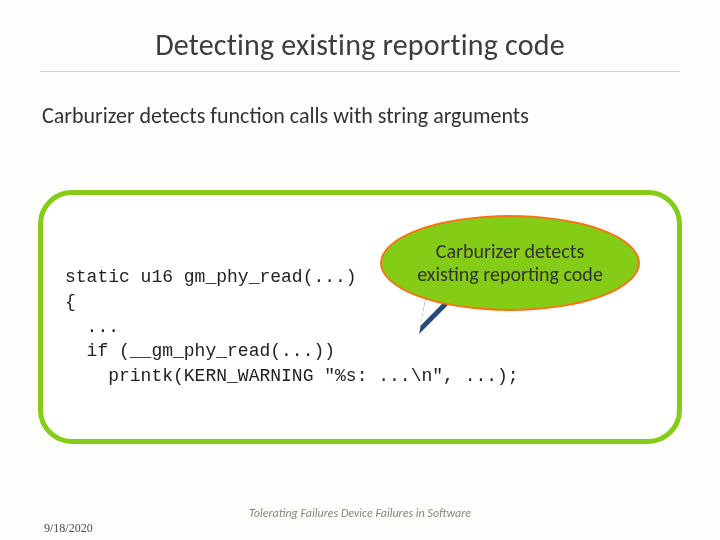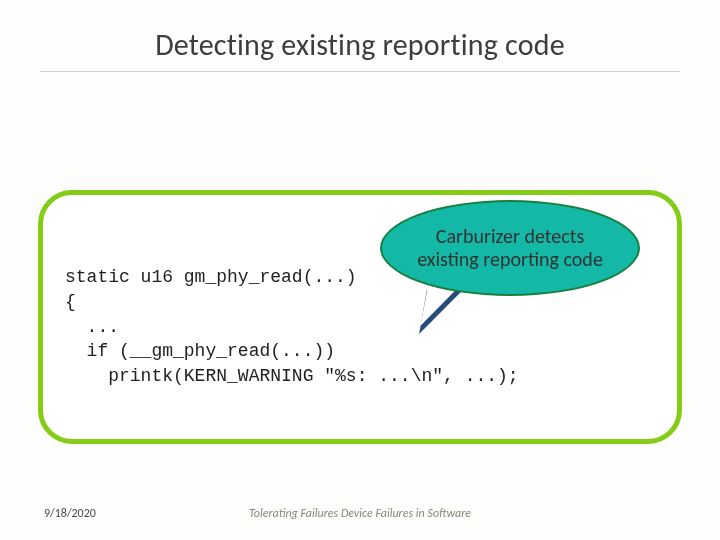--- a/index.html
+++ b/index.html
@@ -51,25 +51,25 @@
     font-family: Consolas, "Courier New", monospace;
     font-size: 18px;
     line-height: 1.38;
     white-space: pre;
     color: #222;
     margin-top: 46px;
   }
   .callout {
     position: absolute;
     left: 380px;
-    top: 200px;
+    top: 215px;
     width: 260px;
     height: 96px;
-    background: #14b8a6;
-    border: 2px solid #15803d;
+    background: #84cc16;
+    border: 2px solid #f97316;
     border-radius: 50% / 50%;
     display: flex;
     align-items: center;
     justify-content: center;
     text-align: center;
     font-size: 20px;
     color: #333;
     padding: 6px 24px;
     line-height: 1.15;
     z-index: 3;
@@ -109,43 +109,45 @@
     background: #fff;
     font-family: Consolas, "Courier New", monospace;
     font-size: 17px;
     padding: 4px 14px;
     color: #222;
     z-index: 4;
   }
   .footer-date {
     position: absolute;
     left: 44px;
-    bottom: 20px;
+    bottom: 4px;
     font-size: 12px;
     color: #4a4a4a;
+    font-family: Liberation Serif, serif;
   }
   .footer-title {
     position: absolute;
     left: 0;
     right: 0;
     bottom: 20px;
     text-align: center;
     font-size: 12px;
     color: #8a8676;
     font-style: italic;
   }
 </style>
 </head>
 <body>
 
 <div class="slide">
 
   <h1 class="title">Detecting existing reporting code</h1>
   <div class="underline"></div>
 
+  <div class="subtitle">Carburizer detects function calls with string arguments</div>
 
   <div class="code-box">
     <div class="code"><span>static u16 gm_phy_read(...)</span>
 <span>{</span>
 <span>  ...</span>
 <span>  if (__gm_phy_read(...))</span>
 <span>    printk(KERN_WARNING "%s: ...\n", ...);</span></div>
   </div>
 
   <div class="callout-tail"></div>

